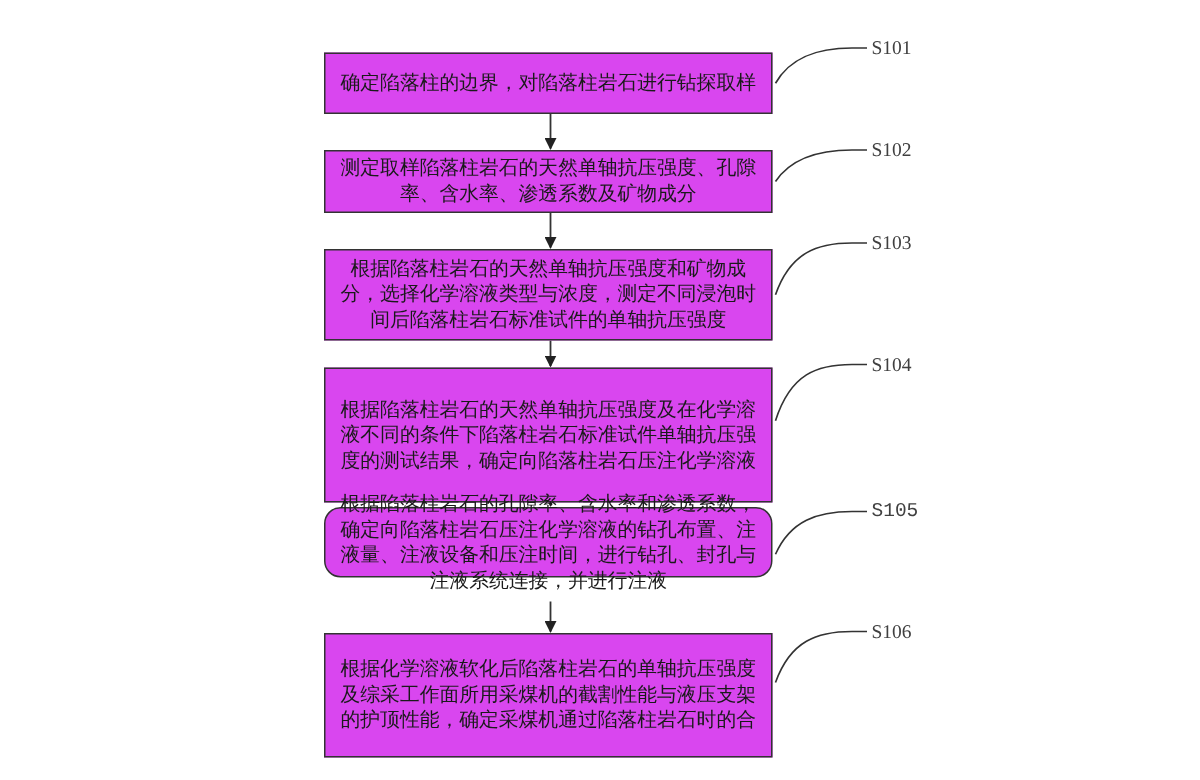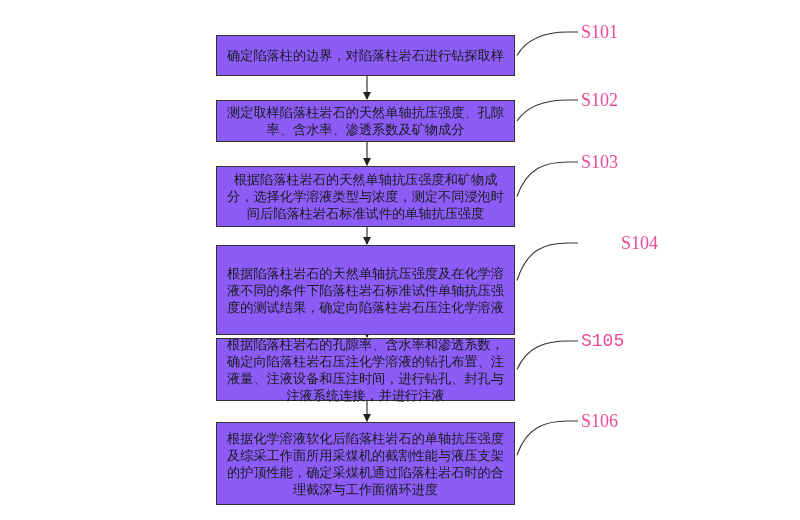--- a/index.html
+++ b/index.html
@@ -1,24 +1,24 @@
 <!DOCTYPE html>
 <html><head>
 <meta charset="utf-8">
 <style>
   html,body{margin:0;padding:0;background:#ffffff;}
   body{width:800px;height:520px;position:relative;overflow:hidden;
        font-family:"DejaVu Serif","Liberation Serif",serif;color:#1a1a1a;}
   #diagram{position:absolute;left:0;top:0;width:800px;height:520px;}
   .box{position:absolute;left:216px;width:299px;border:1.3px solid #333;
        box-sizing:border-box;display:flex;align-items:center;justify-content:center;
-       text-align:center;font-size:13.2px;line-height:17px;padding:0 6px;background:#8b5cf6;}
+       text-align:center;font-size:13.2px;line-height:17px;padding:0 6px;background:#d946ef;}
   .box span{display:block;}
-  .label{position:absolute;left:581px;font-size:18px;line-height:14px;
-         font-family:"Liberation Serif","DejaVu Serif",serif;color:#ec4899;}
+  .label{position:absolute;left:581px;font-size:13px;line-height:14px;
+         font-family:"Liberation Serif","DejaVu Serif",serif;color:#404040;}
 </style>
 </head>
 <body>
 
 <div id="diagram">
   <svg id="connectors" width="800" height="520" style="position:absolute;left:0;top:0;">
     <defs>
       <marker id="arrowhead" markerWidth="8" markerHeight="8" refX="7" refY="4" orient="auto" markerUnits="userSpaceOnUse">
         <path d="M0,0 L8,4 L0,8 Z" fill="#222"></path>
       </marker>
@@ -54,36 +54,35 @@
         <span>间后陷落柱岩石标准试件的单轴抗压强度</span>
       </div>
     </div>
   <div class="box" id="box-3" style="top:245px;height:90px;">
       <div>
         <span>根据陷落柱岩石的天然单轴抗压强度及在化学溶</span>
         <span>液不同的条件下陷落柱岩石标准试件单轴抗压强</span>
         <span>度的测试结果，确定向陷落柱岩石压注化学溶液</span>
       </div>
     </div>
-  <div class="box" id="box-4" style="top:338px;height:63px;">
+  <div class="box" id="box-4" style="top:338px;height:47px;border-radius:11px;">
       <div>
         <span>根据陷落柱岩石的孔隙率、含水率和渗透系数，</span>
         <span>确定向陷落柱岩石压注化学溶液的钻孔布置、注</span>
         <span>液量、注液设备和压注时间，进行钻孔、封孔与</span>
         <span>注液系统连接，并进行注液</span>
       </div>
     </div>
   <div class="box" id="box-5" style="top:422px;height:83px;">
       <div>
         <span>根据化学溶液软化后陷落柱岩石的单轴抗压强度</span>
         <span>及综采工作面所用采煤机的截割性能与液压支架</span>
         <span>的护顶性能，确定采煤机通过陷落柱岩石时的合</span>
-        <span>理截深与工作面循环进度</span>
       </div>
     </div>
 
   <div class="label" style="top:25px;">S101</div>
   <div class="label" style="top:93px;">S102</div>
   <div class="label" style="top:155px;">S103</div>
-  <div class="label" style="top:236px;margin-left:40px;">S104</div>
+  <div class="label" style="top:236px;">S104</div>
   <div class="label" style="top:334px;font-family:Liberation Mono, monospace;">S105</div>
   <div class="label" style="top:414px;">S106</div>
 </div>
 
 </body></html>

